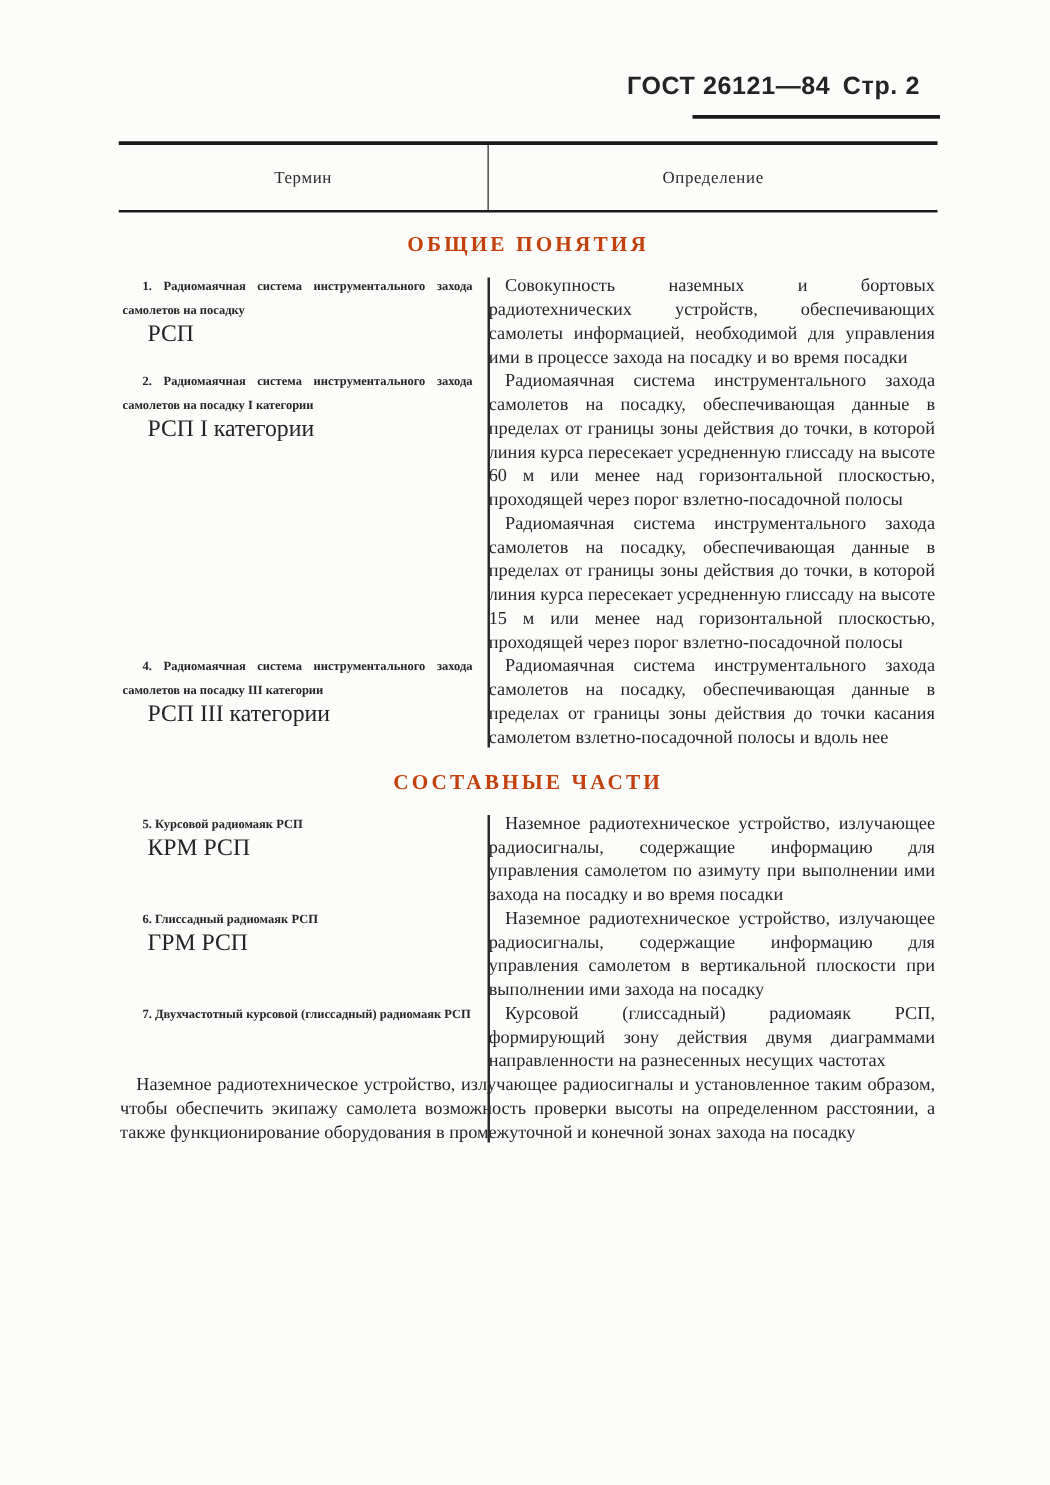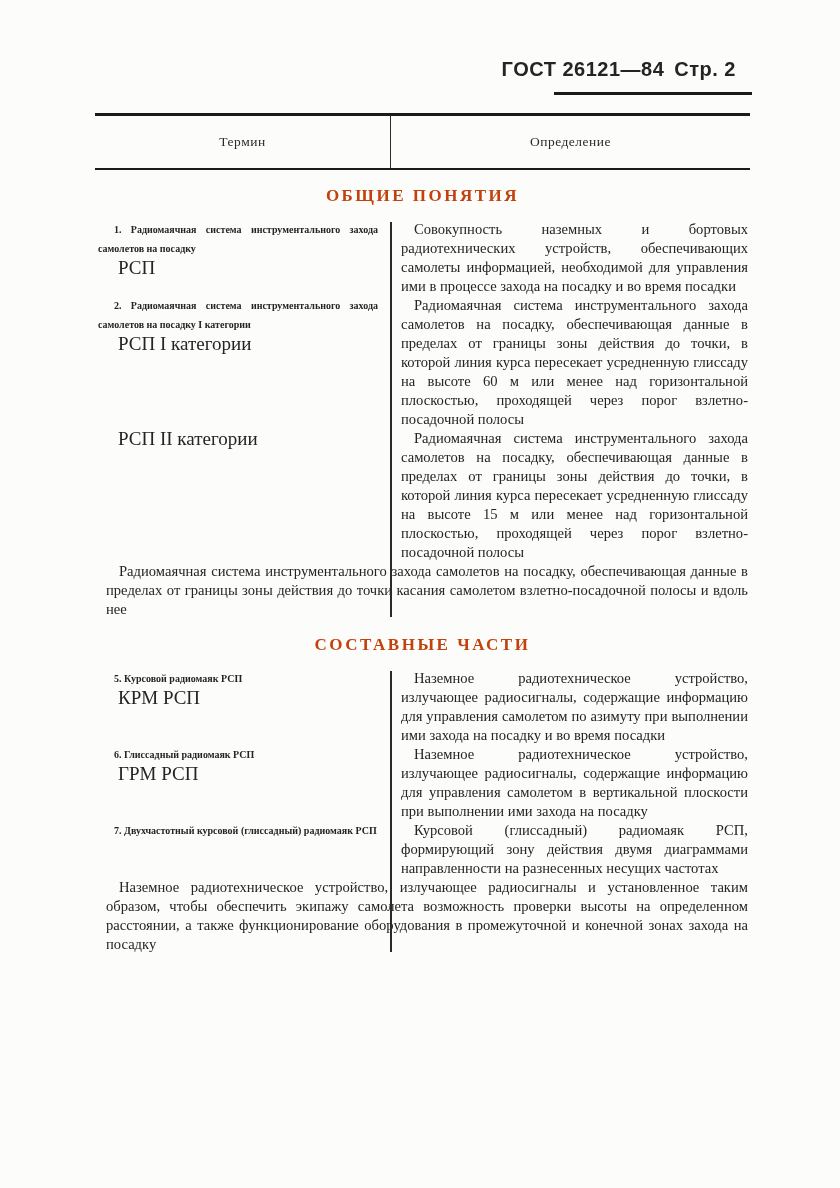--- a/index.html
+++ b/index.html
@@ -56,21 +56,21 @@
     content:"";position:absolute;left:295px;top:2px;bottom:2px;
     width:1.5px;background:#2a2a2a;
   }
   .row{display:flex;}
   .term-cell{
     width:295px;box-sizing:border-box;
     padding:0 12px 0 3px;
   }
   .def-cell{
     flex:1;box-sizing:border-box;
-    padding:0 2px 0 11px;
+    padding:0 2px 0 1px;
   }
   .term{
     margin:0;font-weight:bold;
     font-size:10px;line-height:19px;
     text-align:justify;text-indent:16px;
   }
   .short{
     margin:0;font-size:19px;line-height:19px;
     padding-left:20px;
   }
@@ -115,28 +115,31 @@
           <p class="term"><span>2.</span> <span>Радиомаячная система инструментального захода самолетов на посадку I категории</span></p>
           <p class="short">РСП I категории</p>
         </div>
         <div class="def-cell">
           <p class="def">Радиомаячная система инструментального захода самолетов на посадку, обеспечивающая данные в пределах от границы зоны действия до точки, в которой линия курса пересекает усредненную глиссаду на высоте 60 м или менее над горизонтальной плоскостью, проходящей через порог взлетно-посадочной полосы</p>
         </div>
       </div>
 
       <div class="row">
         <div class="term-cell">
-          <p class="short">РСП II категории</p>
         </div>
         <div class="def-cell">
           <p class="def">Радиомаячная система инструментального захода самолетов на посадку, обеспечивающая данные в пределах от границы зоны действия до точки, в которой линия курса пересекает усредненную глиссаду на высоте 15 м или менее над горизонтальной плоскостью, проходящей через порог взлетно-посадочной полосы</p>
         </div>
       </div>
 
       <div class="row">
+        <div class="term-cell">
+          <p class="term"><span>4.</span> <span>Радиомаячная система инструментального захода самолетов на посадку III категории</span></p>
+          <p class="short">РСП III категории</p>
+        </div>
         <div class="def-cell">
           <p class="def">Радиомаячная система инструментального захода самолетов на посадку, обеспечивающая данные в пределах от границы зоны действия до точки касания самолетом взлетно-посадочной полосы и вдоль нее</p>
         </div>
       </div>
 
     </div>
 
     <div class="section-title">СОСТАВНЫЕ ЧАСТИ</div>
 
     <div class="entries">

